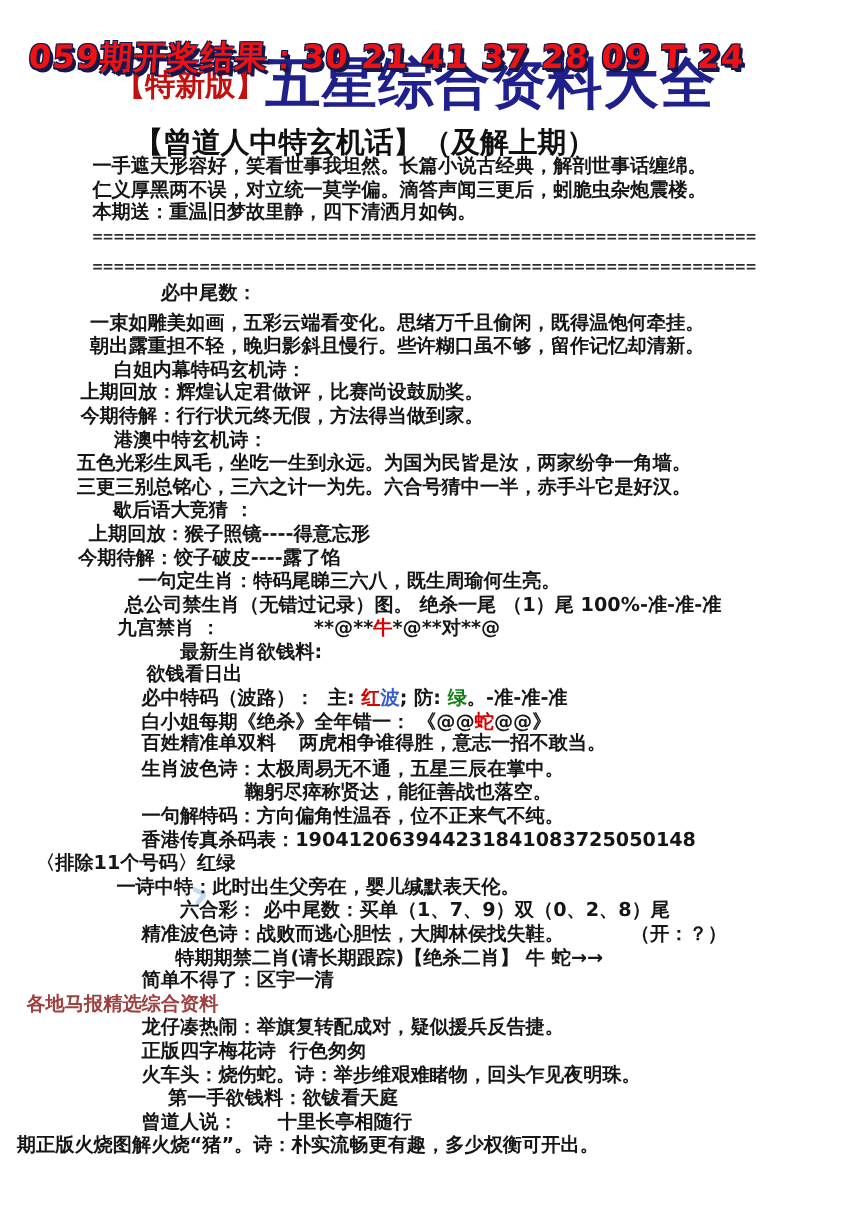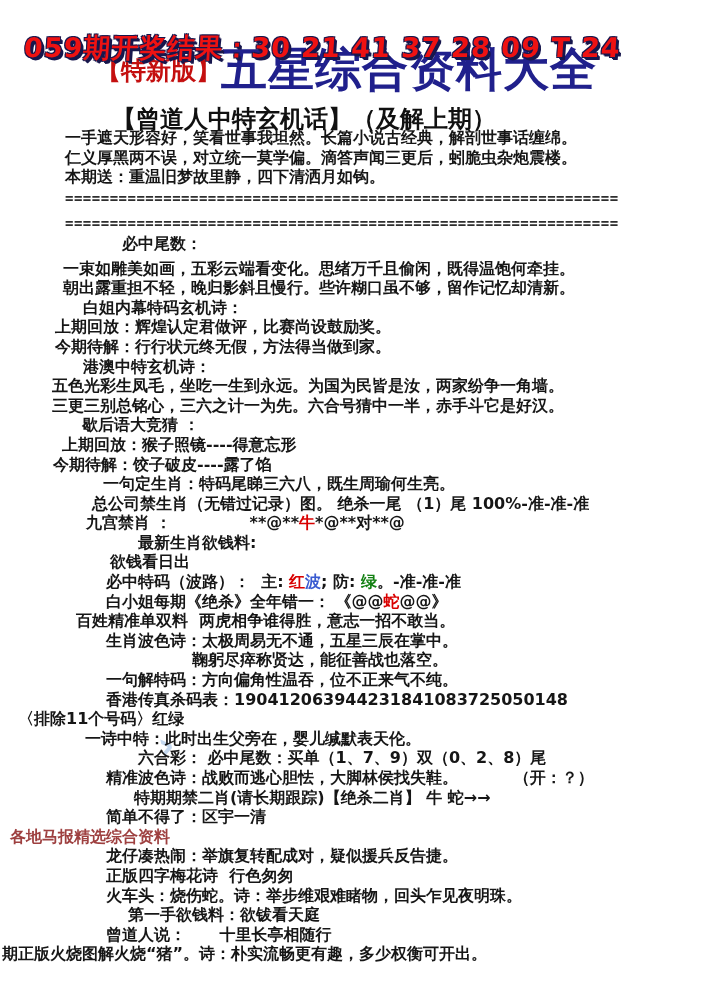--- a/index.html
+++ b/index.html
@@ -28,21 +28,21 @@
   .edition-tag { color:#c40f0f; font-size:25px; font-weight:800; padding-bottom:8px; white-space:pre; }
   .main-title {
     color:#20208c; font-size:46px; font-weight:600; line-height:1.1;
     font-family:"DejaVu Serif", serif; letter-spacing:1px; white-space:pre;
   }
   .subtitle {
     position:absolute; left:112px; top:103px; z-index:1;
     font-size:24px; font-weight:700; color:#101010; white-space:pre;
   }
 
-  .doc-lines { position:absolute; left:0; top:128px; width:692px; z-index:2; }
+  .doc-lines { position:absolute; left:12px; top:128px; width:692px; z-index:2; }
   .line {
     white-space:pre; font-size:16px; font-weight:700; color:#161616;
     height:19.6px; line-height:19.6px;
   }
   .line.sep {
     font-family:"DejaVu Sans Mono", monospace;
     font-size:14px; font-weight:700; color:#2e2e2e; letter-spacing:0.5px;
   }
   .line.darkred { color:#9e4040; }
 
@@ -86,21 +86,21 @@
       <div class="line" style="margin-left: 82px;"><span>歇后语大竞猜 ：</span></div>
       <div class="line" style="margin-left: 62px;"><span>上期回放：猴子照镜----得意忘形</span></div>
       <div class="line" style="margin-left: 53px;"><span>今期待解：饺子破皮----露了馅</span></div>
       <div class="line" style="margin-left: 103px;"><span>一句定生肖：特码尾睇三六八，既生周瑜何生亮。</span></div>
       <div class="line" style="margin-left: 92px;"><span>总公司禁生肖（无错过记录）图。 绝杀一尾 （1）尾 100%-准-准-准</span></div>
       <div class="line" style="margin-left: 86px;"><span>九宫禁肖 ：              **@**</span><span style="color: rgb(217, 0, 0);">牛</span><span>*@**对**@</span></div>
       <div class="line" style="margin-left: 138px;"><span>最新生肖欲钱料:</span></div>
       <div class="line" style="margin-left: 110px;"><span>欲钱看日出</span></div>
       <div class="line" style="margin-left: 106px;"><span>必中特码（波路）：  主: </span><span style="color: rgb(217, 0, 0);">红</span><span style="color: rgb(58, 91, 208);">波</span><span>; 防: </span><span style="color: rgb(18, 128, 18);">绿</span><span>。-准-准-准</span></div>
       <div class="line" style="margin-left: 106px;"><span>白小姐每期《绝杀》全年错一： 《@@</span><span style="color: rgb(217, 0, 0);">蛇</span><span>@@》</span></div>
-      <div class="line" style="margin-left: 76px;"><span>百姓精准单双料  两虎相争谁得胜，意志一招不敢当。</span></div>
+      <div class="line" style="margin-left: 106px; font-family: Liberation Mono, monospace;"><span>百姓精准单双料  两虎相争谁得胜，意志一招不敢当。</span></div>
       <div class="line" style="margin-left: 106px;"><span>生肖波色诗：太极周易无不通，五星三辰在掌中。</span></div>
       <div class="line" style="margin-left: 192px;"><span>鞠躬尽瘁称贤达，能征善战也落空。</span></div>
       <div class="line" style="margin-left: 106px;"><span>一句解特码：方向偏角性温吞，位不正来气不纯。</span></div>
       <div class="line" style="margin-left: 106px;"><span>香港传真杀码表：190412063944231841083725050148</span></div>
       <div class="line" style="margin-left: 18px;"><span>〈排除11个号码〉红绿</span></div>
       <div class="line" style="margin-left: 85px;"><span>一诗中特：此时出生父旁在，婴儿缄默表天伦。</span></div>
       <div class="line" style="margin-left: 138px;"><span>六合彩： 必中尾数：买单（1、7、9）双（0、2、8）尾</span></div>
       <div class="line" style="margin-left: 106px;"><span>精准波色诗：战败而逃心胆怯，大脚林侯找失鞋。          （开：？）</span></div>
       <div class="line" style="margin-left: 106px; padding-left: 28px;"><span>特期期禁二肖(请长期跟踪)【绝杀二肖】 牛 蛇→→</span></div>
       <div class="line" style="margin-left: 106px;"><span>简单不得了：区宇一清</span></div>

